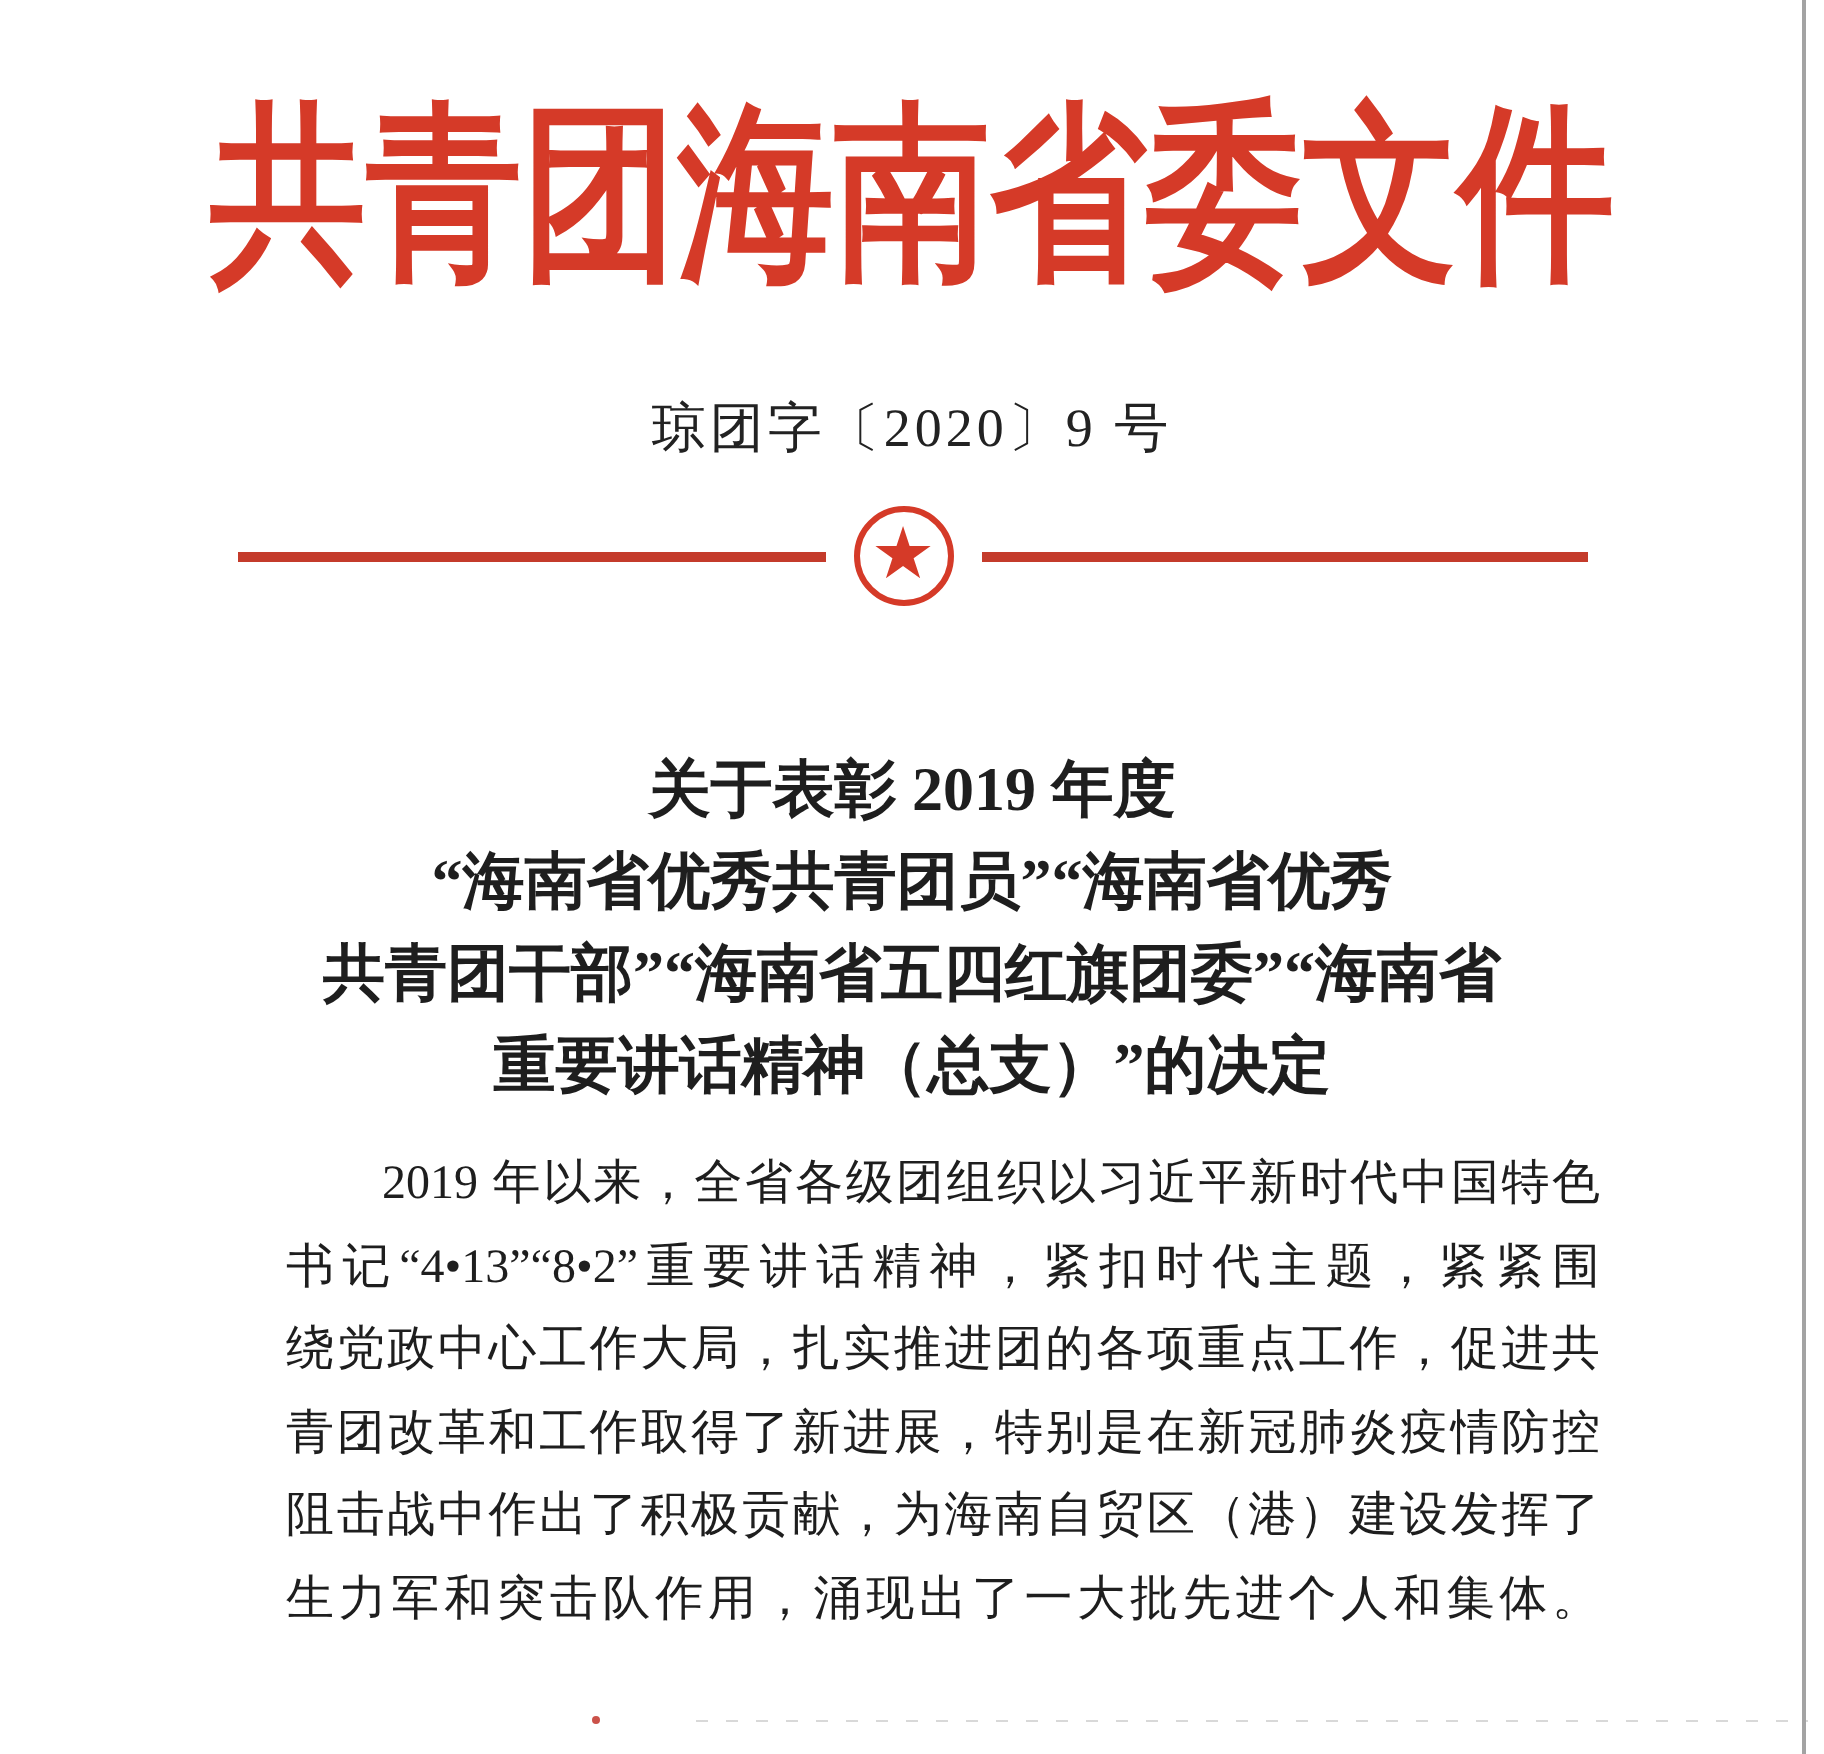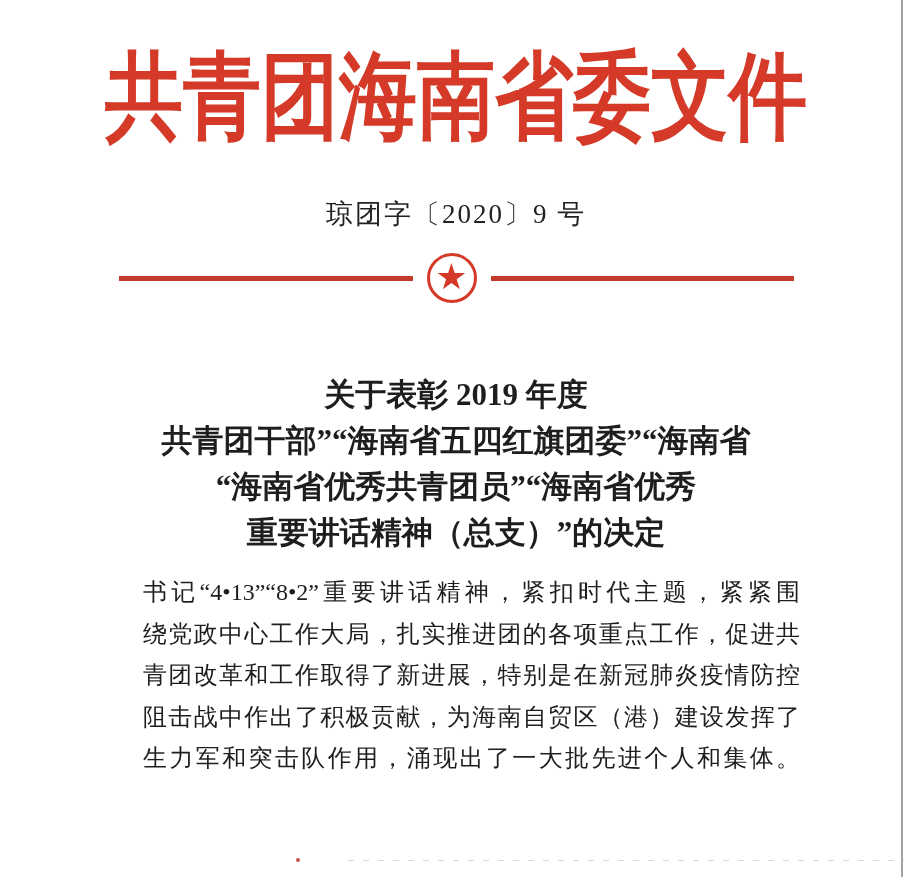--- a/index.html
+++ b/index.html
@@ -155,26 +155,27 @@
   <div class="separator">
     <span class="sep-line left"></span>
     <span class="star-circle">
       <span class="star-glyph">★</span>
     </span>
     <span class="sep-line right"></span>
   </div>
 
   <div class="main-title">
     <div class="title-line">关于表彰 2019 年度</div>
+    <div class="title-line">“海南省优秀共青团员”“海南省优秀</div>
     <div class="title-line">共青团干部”“海南省五四红旗团委”“海南省</div>
-    <div class="title-line">“海南省优秀共青团员”“海南省优秀</div>
     <div class="title-line">重要讲话精神（总支）”的决定</div>
   </div>
 
   <div class="body-text">
+    <div class="body-line indent">2019 年以来，全省各级团组织以习近平新时代中国特色</div>
     <div class="body-line">书记“4•13”“8•2”重要讲话精神，紧扣时代主题，紧紧围</div>
     <div class="body-line">绕党政中心工作大局，扎实推进团的各项重点工作，促进共</div>
     <div class="body-line">青团改革和工作取得了新进展，特别是在新冠肺炎疫情防控</div>
     <div class="body-line">阻击战中作出了积极贡献，为海南自贸区（港）建设发挥了</div>
     <div class="body-line">生力军和突击队作用，涌现出了一大批先进个人和集体。</div>
   </div>
 
   <div class="scan-edge-right"></div>
   <div class="scan-bottom-noise"></div>
   <div class="scan-red-dot"></div>

